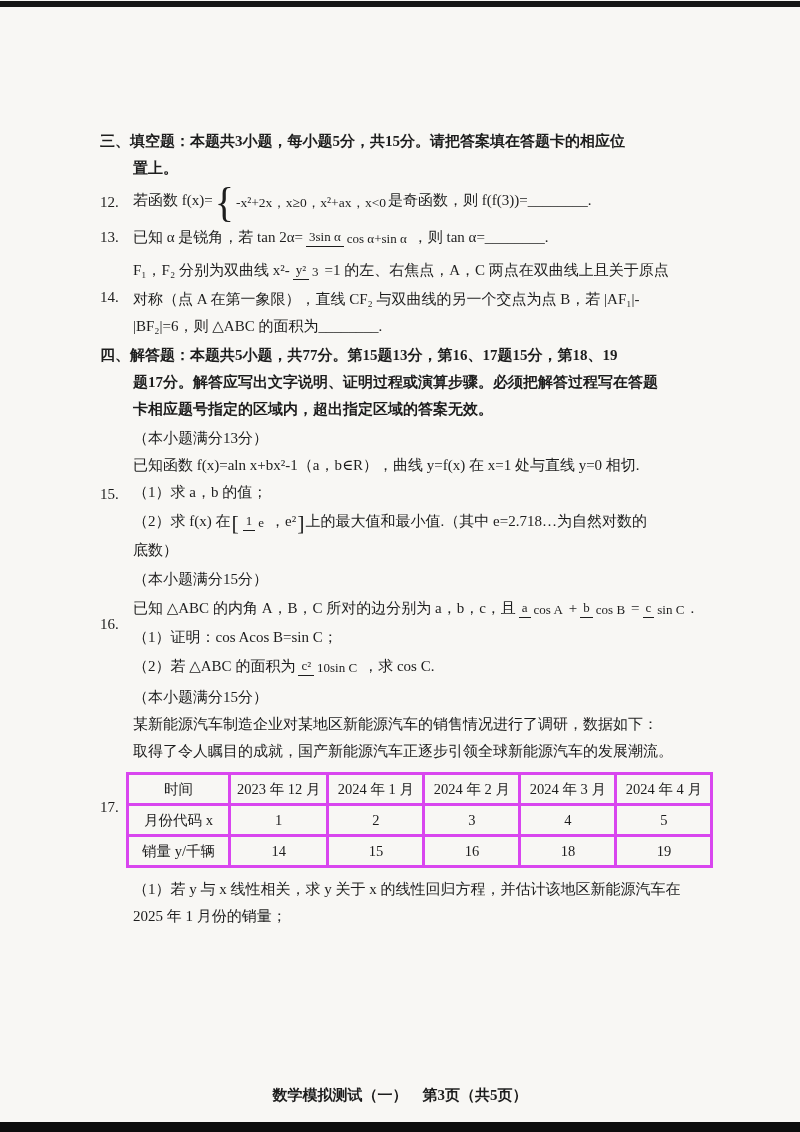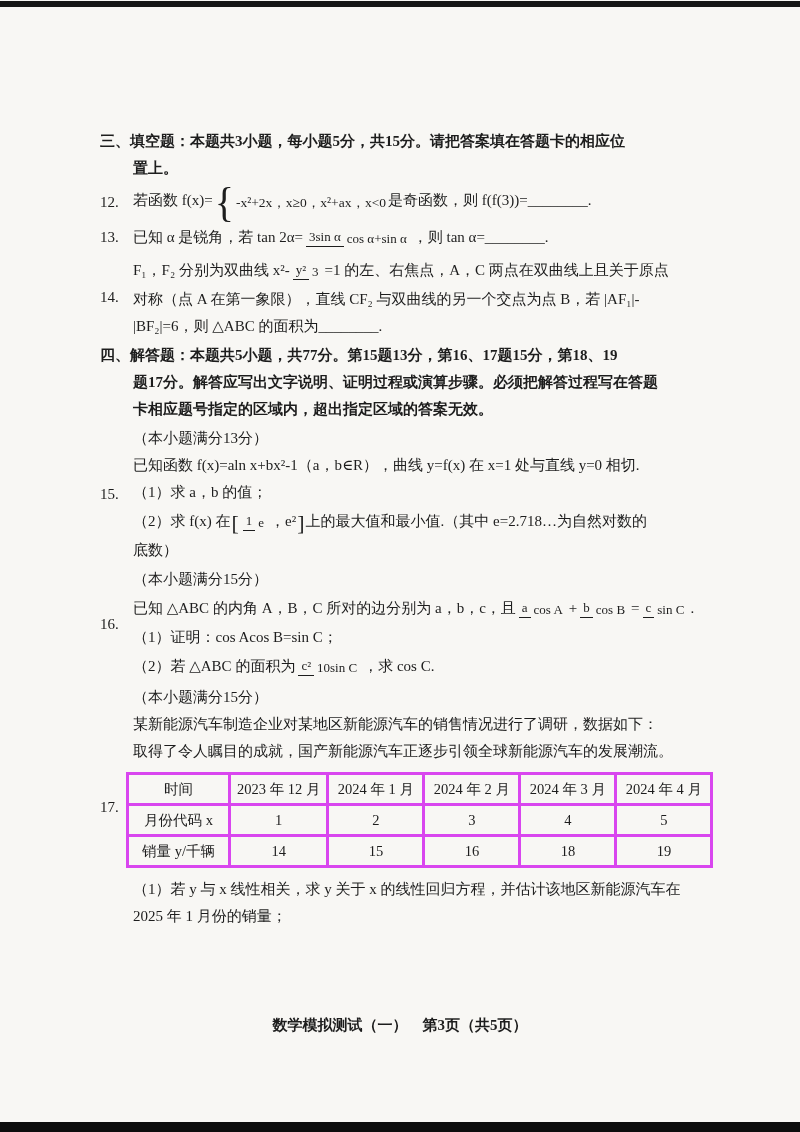--- a/index.html
+++ b/index.html
@@ -51,21 +51,21 @@
   
   .sales-table {
     border-collapse:collapse; margin:7px 0 8px -7px; font-size:14.5px;
   }
   .sales-table td {
     border:3px solid #d946ef; text-align:center;
     padding:4px 6px; height:31px; min-width:96px;
   }
   .sales-table td.rowhead { min-width:102px; }
   .footer {
-    position:absolute; left:0; top:1016px; width:100%;
+    position:absolute; left:0; top:1086px; width:100%;
     text-align:center; font-weight:bold; font-size:15px;
   }
 </style>
 </head>
 <body>
 
 <div class="scan-page">
   <div class="edge-top"></div>
   <div class="edge-bottom"></div>
 

